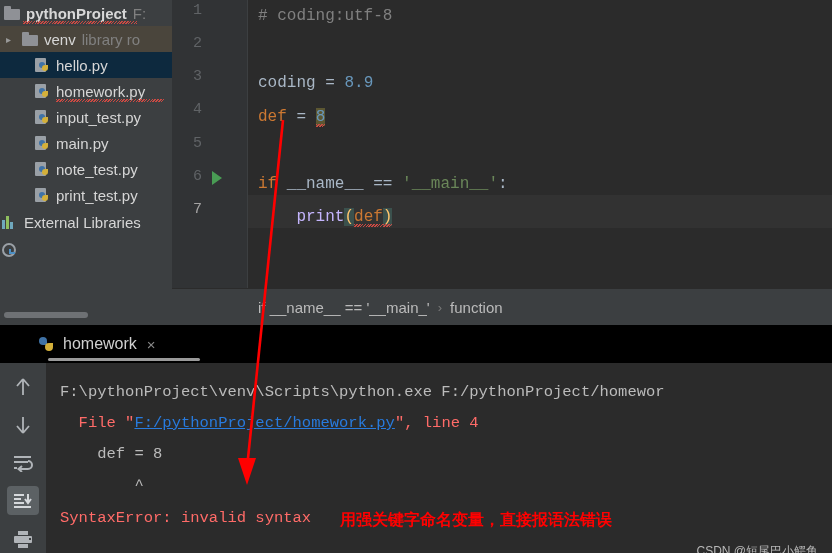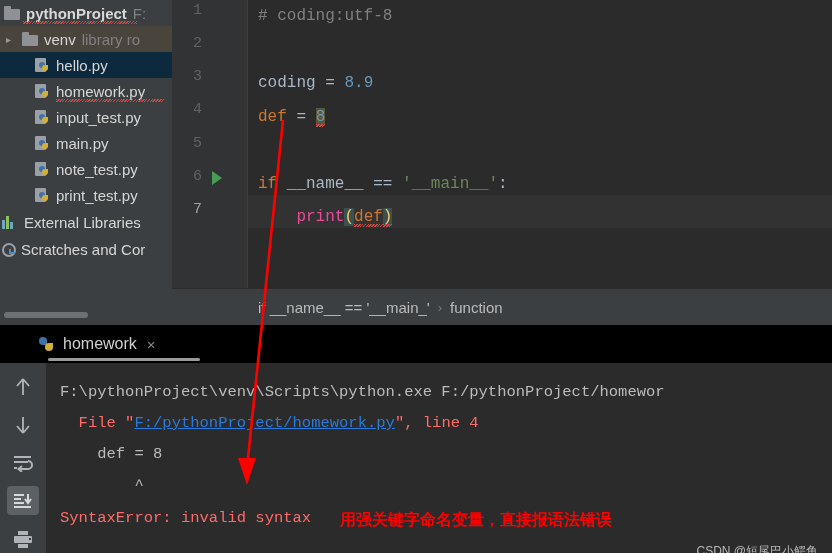--- a/index.html
+++ b/index.html
@@ -99,21 +99,21 @@
     position: absolute; left: 76px; top: 0; width: 584px; height: 288px;
     font-family: "Liberation Mono", monospace; font-size: 16px; line-height: 33.5px;
     color: #a9b7c6; white-space: pre;
   }
   .cl { position: absolute; left: 10px; height: 33.5px; line-height: 33.5px; }
   .line-hl { position: absolute; left: 0; width: 584px; height: 33px; background: #323232; }
   .tok-comment { color: #808080; }
   .tok-kw { color: #cc7832; }
   .tok-num { color: #6897bb; }
   .tok-str { color: #6a8759; }
-  .tok-fn { color: #ec4899; text-align: right; }
+  .tok-fn { color: #c4b5fd; text-align: right; }
   .tok-op { color: #a9b7c6; }
   .hl-box { background: #5c5732; }
   .hl-paren { background: #3b514d; color: #ffc66d; }
   .sq { position: relative; }
   .sq::after {
     content: ""; position: absolute; left: 0; right: 0; bottom: -1px; height: 3px;
     background-image: repeating-linear-gradient(135deg,#cc4a43 0 1px,transparent 1px 2px);
   }
 
   
@@ -257,21 +257,20 @@
       <span class="ico libs">
           <i></i>
           <i></i>
           <i></i>
         </span>
       <span class="label">External Libraries</span>
     </div>
 
     <div class="tree-row" style="top:236px;position:absolute;width:172px;padding-left:2px;">
       <span class="ico clock"></span>
-      <span class="label">Scratches and Cor</span>
     </div>
 
     <div class="panel-hscroll-track"></div>
     <div class="panel-hscroll"></div>
   </div>
 
   <div id="editor">
 
     <div id="gutter">
       <div class="gline" style="top:2px;">1</div>

